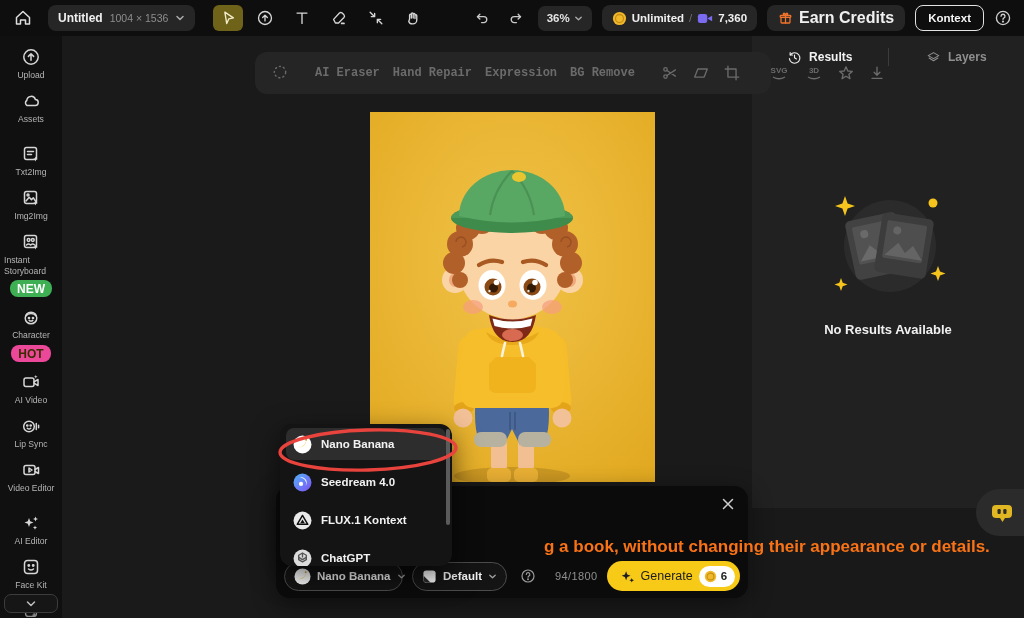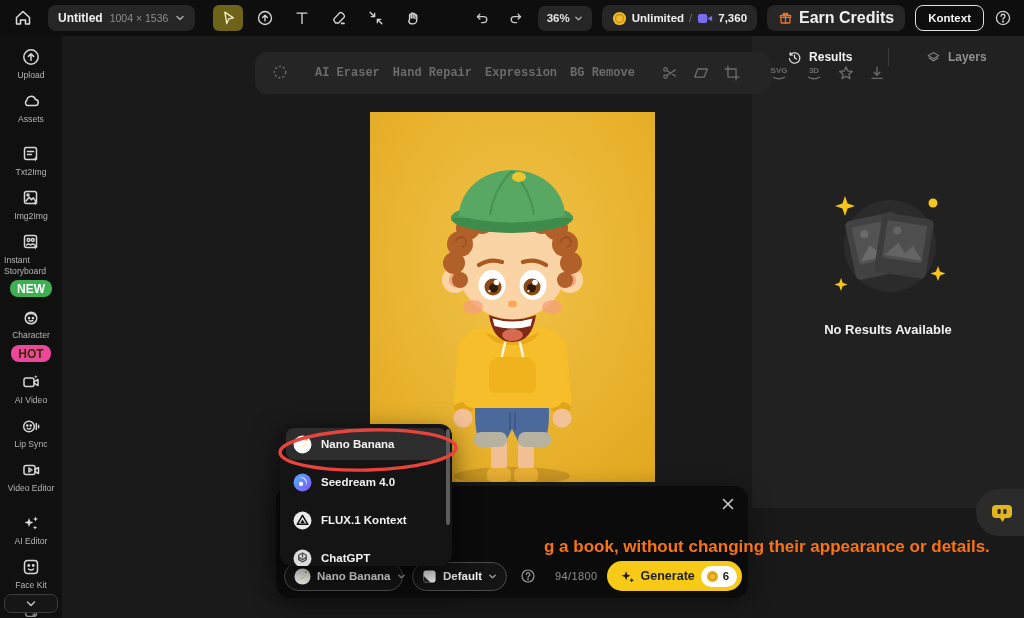--- a/index.html
+++ b/index.html
@@ -93,21 +93,21 @@
   .pp-row { position:absolute; left:8px; right:8px; bottom:7px; height:30px;
     display:flex; align-items:center; gap:9px; }
   .pp-pill { height:29px; border:1px solid #4c4c4c; border-radius:15px; background:#141414;
     display:flex; align-items:center; gap:6px; padding:0 9px; cursor:pointer; }
   .pp-pill .plab { font-size:11.5px; font-weight:700; color:#f0f0f0; white-space:nowrap; }
   .pp-pill .pchev { color:#9d9d9d; margin-left:2px; }
   .pp-help { width:17px; height:17px; color:#9a9a9a; margin-left:4px; cursor:pointer; }
   .pp-count { font-size:11px; color:#8f8f8f; margin-left:10px; letter-spacing:.4px; }
   .gen-btn { margin-left:auto; height:30px; border-radius:15px; background:#f7ca18; border:none;
     display:flex; align-items:center; gap:6px; padding:0 5px 0 13px; cursor:pointer; }
-  .gen-btn .glab { font-size:12.5px; font-weight:700; color:#1d1d1d; }
+  .gen-btn .glab { font-size:12.5px; font-weight:400; color:#1d1d1d; }
   .gen-cost { background:#fff; border-radius:11px; height:21px; display:flex; align-items:center;
     gap:4px; padding:0 8px 0 5px; font-size:11.5px; font-weight:700; color:#222; }
 
   
   #model-menu { position:absolute; left:280px; top:424px; width:172px; height:142px;
     background:#141414; border-radius:12px; z-index:50; overflow:hidden;
     box-shadow:0 10px 28px rgba(0,0,0,.6); padding:4px 6px; }
   .mm-row { height:32px; margin-bottom:6px; border-radius:8px; display:flex; align-items:center;
     gap:9px; padding:0 7px; cursor:pointer; }
   .mm-row.hl { background:#2d2d2d; }

